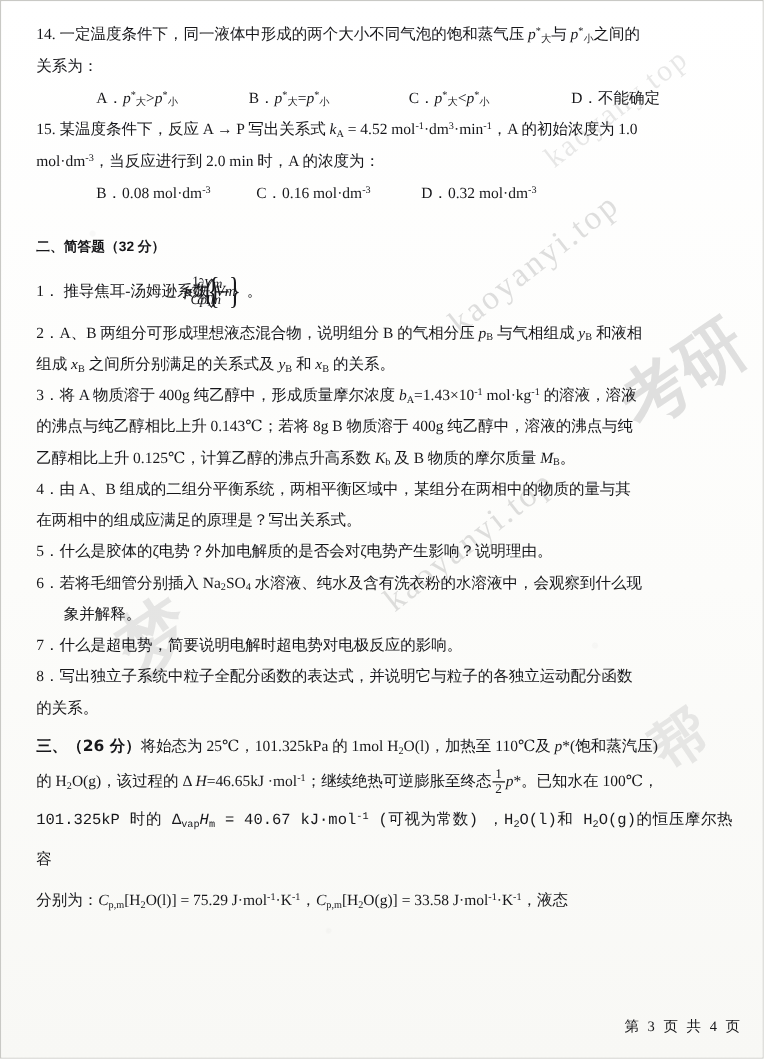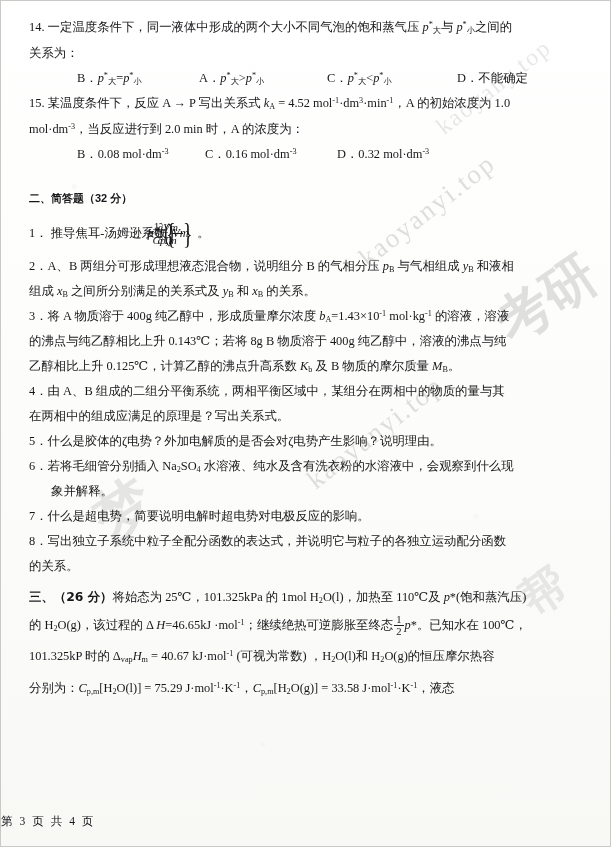--- a/index.html
+++ b/index.html
@@ -140,22 +140,22 @@
   .halffrac{
     display:inline-flex;flex-direction:column;align-items:center;
     vertical-align:middle;line-height:1.05;font-size:10.6px;
     margin:0 1px;position:relative;top:-1px;
   }
   .halffrac .den{border-top:1px solid #1b1b1b;padding:0 2px;}
   .halffrac .num{padding:0 2px;}
 
   .footer{
     position:absolute;
-    left:0;right:1px;bottom:17px;
-    text-align:left;
+    left:0;right:16px;bottom:17px;
+    text-align:right;
     font-size:11.6px;
     letter-spacing:2px;
     z-index:3;
     font-family:"Liberation Serif",serif;
   }
   .gap-s{height:5px;}
   .gap-m{height:9px;}
 </style>
 </head>
 <body>
@@ -172,22 +172,22 @@
 
   <div class="content">
 
     <div class="line hang2 q">
       <span>14.</span>
       <span>一定温度条件下，同一液体中形成的两个大小不同气泡的饱和蒸气压 </span><i>p</i><sup>*</sup><sub>大</sub><span>与 </span><i>p</i><sup>*</sup><sub>小</sub><span>之间的</span>
     </div>
     <div class="line">关系为：</div>
 
     <div class="opts o14">
+      <span><span>A．</span><i>p</i><sup>*</sup><sub>大</sub>&gt;<i>p</i><sup>*</sup><sub>小</sub></span>
       <span><span>B．</span><i>p</i><sup>*</sup><sub>大</sub>=<i>p</i><sup>*</sup><sub>小</sub></span>
-      <span><span>A．</span><i>p</i><sup>*</sup><sub>大</sub>&gt;<i>p</i><sup>*</sup><sub>小</sub></span>
       <span><span>C．</span><i>p</i><sup>*</sup><sub>大</sub>&lt;<i>p</i><sup>*</sup><sub>小</sub></span>
       <span><span>D．</span><span>不能确定</span></span>
     </div>
 
     <div class="line hang2 q">
       <span>15.</span>
       <span>某温度条件下，反应 A → P 写出关系式 </span><i>k</i><sub>A</sub><span> = 4.52 mol</span><sup>-1</sup><span>·dm</span><sup>3</sup><span>·min</span><sup>-1</sup><span>，A 的初始浓度为 1.0</span>
     </div>
     <div class="line">
       <span>mol·dm</span><sup>-3</sup><span>，当反应进行到 2.0 min 时，A 的浓度为：</span>
@@ -263,19 +263,19 @@
 
     <div class="gap-s"></div>
 
     <div class="line hang2">
       <span style="font-weight:bold;font-family:'DejaVu Sans','Liberation Sans',sans-serif;">三、（26 分）</span><span>将始态为 25℃，101.325kPa 的 1mol H<sub>2</sub>O(l)，加热至 110℃及 <i>p</i>*(饱和蒸汽压)</span>
     </div>
     <div class="line" style="line-height:30px;">的 H<sub>2</sub>O(g)，该过程的 Δ <i>H</i>=46.65kJ ·mol<sup>-1</sup>；继续绝热可逆膨胀至终态<span class="halffrac">
           <span class="num">1</span>
           <span class="den">2</span>
         </span><i>p</i>*。已知水在 100℃，</div>
-    <div class="line" style="line-height:32px;">101.325kP 时的 Δ<sub>vap</sub><i>H</i><sub>m</sub> = 40.67 kJ·mol<sup>-1</sup> (可视为常数) ，H<sub>2</sub>O(l)和 H<sub>2</sub>O(g)的恒压摩尔热容</div>
+    <div class="line" style="line-height:32px;font-family:Liberation Mono, monospace;">101.325kP 时的 Δ<sub>vap</sub><i>H</i><sub>m</sub> = 40.67 kJ·mol<sup>-1</sup> (可视为常数) ，H<sub>2</sub>O(l)和 H<sub>2</sub>O(g)的恒压摩尔热容</div>
     <div class="line" style="line-height:32px;">分别为：<i>C</i><sub>p,m</sub>[H<sub>2</sub>O(l)] = 75.29 J·mol<sup>-1</sup>·K<sup>-1</sup>，<i>C</i><sub>p,m</sub>[H<sub>2</sub>O(g)] = 33.58 J·mol<sup>-1</sup>·K<sup>-1</sup>，液态</div>
 
   </div>
 
   <div class="footer">第 3 页 共 4 页</div>
 </div>
 
 </body></html>

